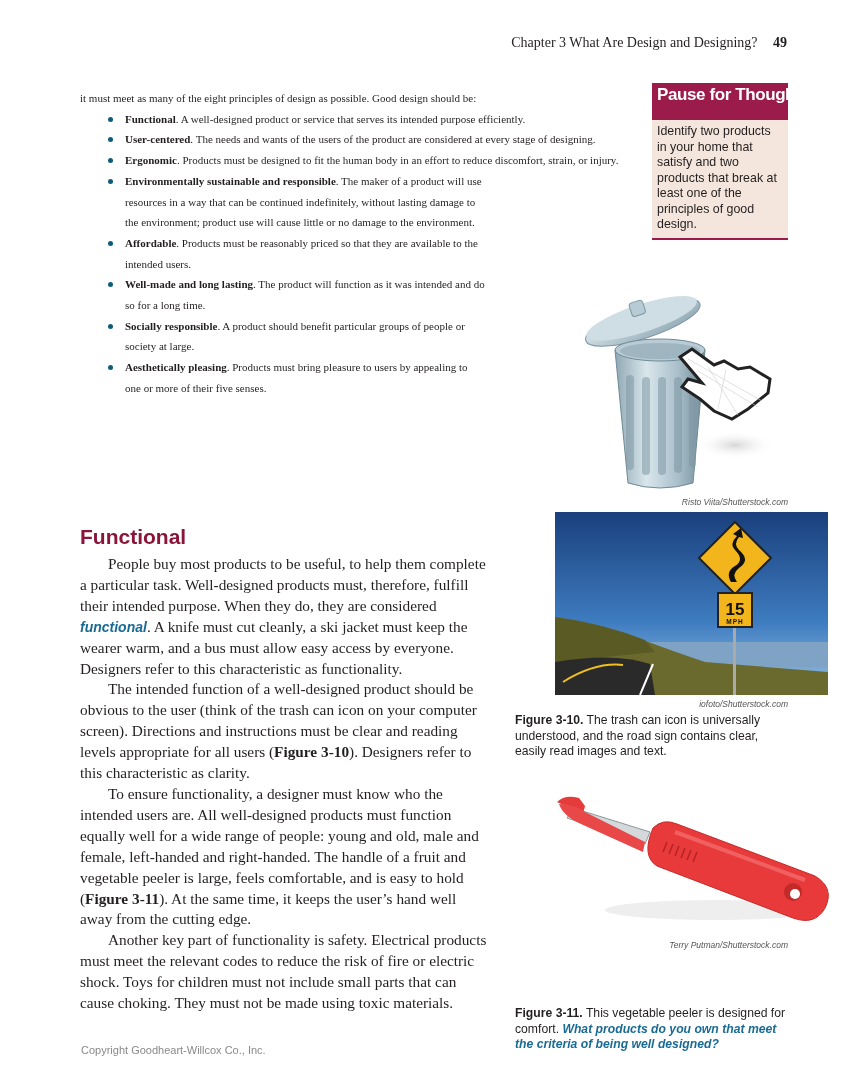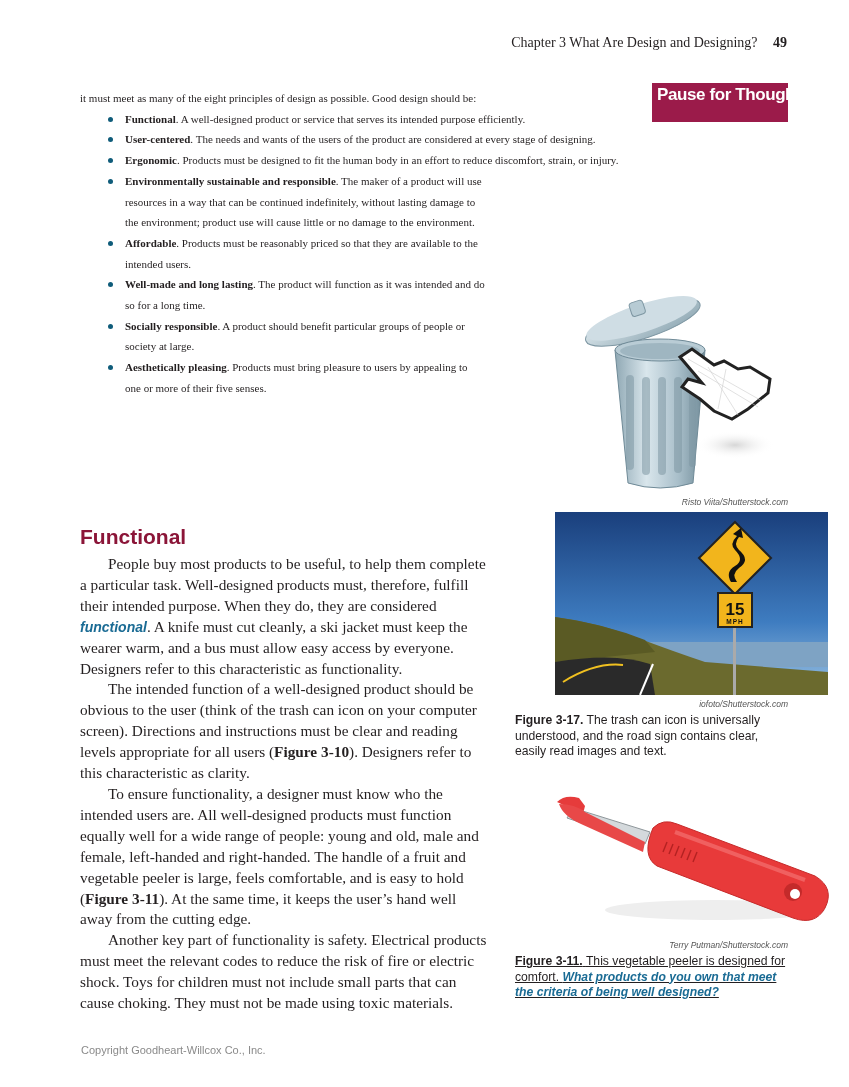--- a/index.html
+++ b/index.html
@@ -55,20 +55,21 @@
     <li class="narrow"><span class="bullet"></span><b>Environmentally sustainable and responsible</b><span>. The maker of a product will use resources in a way that can be continued indefinitely, without lasting damage to the environment; product use will cause little or no damage to the environment.</span></li>
     <li class="narrow"><span class="bullet"></span><b>Affordable</b><span>. Products must be reasonably priced so that they are available to the intended users.</span></li>
     <li class="narrow"><span class="bullet"></span><b>Well-made and long lasting</b><span>. The product will function as it was intended and do so for a long time.</span></li>
     <li class="narrow"><span class="bullet"></span><b>Socially responsible</b><span>. A product should benefit particular groups of people or society at large.</span></li>
     <li class="narrow"><span class="bullet"></span><b>Aesthetically pleasing</b><span>. Products must bring pleasure to users by appealing to one or more of their five senses.</span></li>
   </ul>
 </div>
 
 <div class="pause">
   <div class="head">Pause for Thought</div>
+  <div class="body">Identify two products in your home that satisfy and two products that break at least one of the principles of good design.</div>
 </div>
 
 <div class="figure-img" style="left:530px; top:285px; width:205px; height:210px;">
   <svg width="205" height="210" viewBox="0 0 205 210">
     <defs>
       <linearGradient id="canBody" x1="0" x2="1" y1="0" y2="0">
         <stop offset="0" stop-color="#8fa8b4"></stop>
         <stop offset="0.35" stop-color="#d9e6ec"></stop>
         <stop offset="0.7" stop-color="#a9bfca"></stop>
         <stop offset="1" stop-color="#6f8a97"></stop>
@@ -134,21 +135,21 @@
     <polygon points="180,10 216,46 180,82 144,46" fill="#f2b51c" stroke="#222" stroke-width="2"></polygon>
     <path d="M176 70 Q170 60 180 54 Q190 48 180 38 Q174 32 182 24 L178 22 L186 16 L188 26 L184 25 Q178 32 184 38 Q196 48 184 56 Q176 62 182 70 Z" fill="#111"></path>
     <rect x="163" y="81" width="34" height="34" fill="#f2b51c" stroke="#222" stroke-width="2"></rect>
     <text x="180" y="103" text-anchor="middle" font-family="Liberation Sans, DejaVu Sans, sans-serif" font-size="17" font-weight="bold" fill="#111">15</text>
     <text x="180" y="112" text-anchor="middle" font-family="Liberation Sans, DejaVu Sans, sans-serif" font-size="6.5" font-weight="bold" fill="#111" letter-spacing="1">MPH</text>
   </svg>
 </div>
 <div class="credit" style="left:600px; top:699px; width:188px;">iofoto/Shutterstock.com</div>
 
 <div class="caption" style="top:713px;">
-  <b>Figure 3-17.</b>
+  <b>Figure 3-10.</b>
   <span>The trash can icon is universally understood, and the road sign contains clear, easily read images and text.</span>
 </div>
 
 <div class="figure-img" style="left:505px; top:780px; width:295px; height:160px;">
   <svg width="295" height="160" viewBox="0 0 295 160">
     <ellipse cx="170" cy="130" rx="110" ry="10" fill="#eeeeee"></ellipse>
     <path d="M12 22 Q20 14 34 18 L40 26 L38 34 Z" fill="#e63b3b"></path>
     <path d="M28 28 L105 52 L100 64 L22 38 Z" fill="#d4d9dc" stroke="#8f979b" stroke-width="1"></path>
     <path d="M14 24 Q30 24 40 32 L100 62 L98 72 L36 44 Q18 36 14 24 Z" fill="#e84848"></path>
     <path d="M108 48 Q118 38 132 44 L270 96 Q290 108 280 128 Q270 146 248 138 L112 86 Q96 76 108 48 Z" fill="#e83a3a" stroke="#c52a2a" stroke-width="1"></path>
@@ -160,21 +161,21 @@
       <line x1="136" y1="78" x2="140" y2="68"></line>
       <line x1="142" y1="80" x2="146" y2="70"></line>
       <line x1="148" y1="82" x2="152" y2="72"></line>
     </g>
     <circle cx="248" cy="112" r="9" fill="#c42a2a"></circle>
     <circle cx="250" cy="114" r="5" fill="#ffffff"></circle>
   </svg>
 </div>
 <div class="credit" style="left:600px; top:940px; width:188px;">Terry Putman/Shutterstock.com</div>
 
-<div class="caption" style="top:954px;text-decoration:underline;">
+<div class="caption" style="top:1006px;">
   <b>Figure 3-11.</b>
   <span>This vegetable peeler is designed for comfort. </span><span class="q">What products do you own that meet the criteria of being well designed?</span>
 </div>
 
 <div class="section">
   <h2>Functional</h2>
   <p class="first"><span>People buy most products to be useful, to help them complete a particular task. Well-designed products must, therefore, fulfill their intended purpose. When they do, they are considered </span><span class="keyterm">functional</span><span>. A knife must cut cleanly, a ski jacket must keep the wearer warm, and a bus must allow easy access by everyone. Designers refer to this characteristic as functionality.</span></p>
   <p><span>The intended function of a well-designed product should be obvious to the user (think of the trash can icon on your computer screen). Directions and instructions must be clear and reading levels appropriate for all users (</span><b>Figure 3-10</b><span>). Designers refer to this characteristic as clarity.</span></p>
   <p><span>To ensure functionality, a designer must know who the intended users are. All well-designed products must function equally well for a wide range of people: young and old, male and female, left-handed and right-handed. The handle of a fruit and vegetable peeler is large, feels comfortable, and is easy to hold (</span><b>Figure 3-11</b><span>). At the same time, it keeps the user’s hand well away from the cutting edge.</span></p>
   <p>Another key part of functionality is safety. Electrical products must meet the relevant codes to reduce the risk of fire or electric shock. Toys for children must not include small parts that can cause choking. They must not be made using toxic materials.</p>

